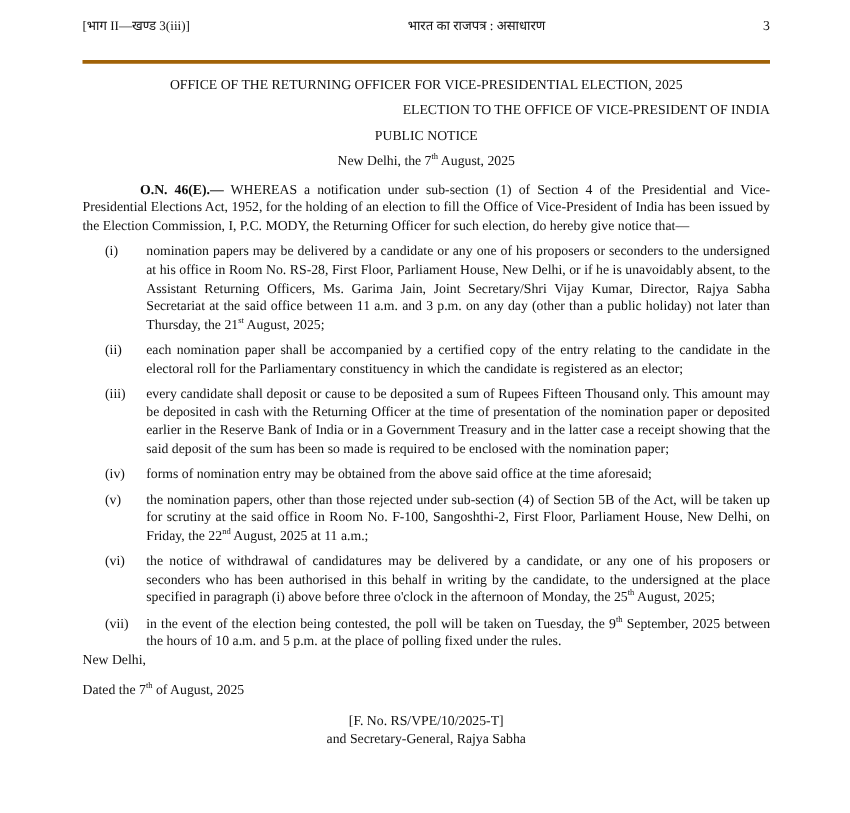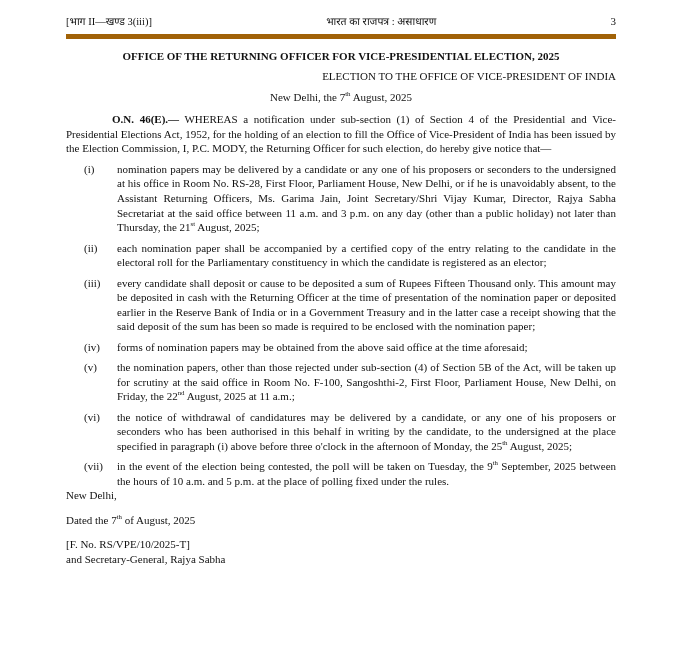--- a/index.html
+++ b/index.html
@@ -16,85 +16,86 @@
     overflow: hidden;
   }
   p, h1, h2, h3 { margin: 0; font-size: 11px; font-weight: normal; }
   sup { font-size: 0.62em; line-height: 0; }
 
   .gz-header {
     display: flex;
     justify-content: space-between;
     align-items: baseline;
     font-size: 10.5px;
-    padding-bottom: 5px;
-    border-bottom: 5px solid #a16207;
+    padding-bottom: 19px;
+    border-bottom: 3px solid #a16207;
   }
   .gz-header .hdr-page-no { font-size: 11px; }
 
   .c { text-align: center; }
-  .bold { font-weight: bold; }
+  .bold { font-weight: normal; }
 
   .office-title { margin-top: 10px; }
   .election-title { margin-top: 6px; text-align: right; }
   .notice-type { margin-top: 6px; }
   .dateline { margin-top: 6px; }
 
   .intro {
     margin-top: 8px;
     text-align: justify;
     text-indent: 46px;
   }
 
   .items { margin: 6px 0 0 18px; }
   .item { display: flex; margin-top: 6px; }
   .item .marker { width: 33px; flex: none; }
   .item .text { flex: 1; text-align: justify; }
 
   .footer-place { margin-top: 0; }
   .footer-date { margin-top: 10px; }
-  .file-number { margin-top: 10px; text-align: left; }
+  .file-number { margin-top: 10px; text-align: center; }
   .signatory-1 { margin-top: 8px; text-align: right; }
-  .signatory-2 { text-align: left; }
+  .signatory-2 { text-align: center; }
 </style>
 </head>
 <body>
 
 <div class="page">
 
   <header class="gz-header">
     <span class="hdr-left">[भाग II—खण्ड  3(iii)]</span>
     <span class="hdr-center">भारत का राजपत्र : असाधारण</span>
     <span class="hdr-page-no">3</span>
   </header>
 
   <main>
 
     <h1 class="c bold office-title">OFFICE OF THE RETURNING OFFICER FOR VICE-PRESIDENTIAL ELECTION, 2025</h1>
     <h2 class="c election-title">ELECTION TO THE OFFICE OF VICE-PRESIDENT OF INDIA</h2>
+    <h3 class="c bold notice-type">PUBLIC NOTICE</h3>
     <p class="c dateline">New Delhi, the 7<sup>th</sup> August, 2025</p>
 
     <p class="intro"><strong>O.N. 46(E).—</strong><span> WHEREAS a notification under sub-section (1) of Section 4 of the Presidential and Vice-Presidential Elections Act, 1952, for the holding of an election to fill the Office of Vice-President of India has been issued by the Election Commission, I, P.C. MODY, the Returning Officer for such election, do hereby give notice that—</span></p>
 
     <div class="items">
       <div class="item">
         <span class="marker">(i)</span>
         <span class="text">nomination papers may be delivered by a candidate or any one of his proposers or seconders to the undersigned at his office in Room No. RS-28, First Floor, Parliament House, New Delhi, or if he is unavoidably absent, to the Assistant Returning Officers, Ms. Garima Jain, Joint Secretary/Shri Vijay Kumar, Director, Rajya Sabha Secretariat at the said office between 11 a.m. and 3 p.m. on any day (other than a public holiday) not later than Thursday, the 21<sup>st</sup> August, 2025;</span>
       </div>
       <div class="item">
         <span class="marker">(ii)</span>
         <span class="text">each nomination paper shall be accompanied by a certified copy of the entry relating to the candidate in the electoral roll for the Parliamentary constituency in which the candidate is registered as an elector;</span>
       </div>
       <div class="item">
         <span class="marker">(iii)</span>
         <span class="text">every candidate shall deposit or cause to be deposited a sum of Rupees Fifteen Thousand only.  This amount may be deposited in cash with the Returning Officer at the time of presentation of the nomination paper or deposited earlier in the Reserve Bank of India or in a Government Treasury and in the latter case a receipt showing that the said deposit of the sum has been so made is required to be enclosed with the nomination paper;</span>
       </div>
       <div class="item">
         <span class="marker">(iv)</span>
-        <span class="text">forms of nomination papers may be obtained from the above said office at the time aforesaid;</span>
+        <span class="text">forms of nomination entry may be obtained from the above said office at the time aforesaid;</span>
       </div>
       <div class="item">
         <span class="marker">(v)</span>
         <span class="text">the nomination papers, other than those rejected under sub-section (4) of Section 5B of the Act, will be taken up for scrutiny at the said office in Room No. F-100, Sangoshthi-2, First Floor, Parliament House, New Delhi, on Friday, the 22<sup>nd</sup> August, 2025 at 11 a.m.;</span>
       </div>
       <div class="item">
         <span class="marker">(vi)</span>
         <span class="text">the notice of withdrawal of candidatures may be delivered by a candidate, or any one of his proposers or seconders who has been authorised in this behalf in writing by the candidate, to the undersigned at the place specified in paragraph (i) above before three o'clock in the afternoon of Monday, the 25<sup>th</sup> August, 2025;</span>
       </div>
       <div class="item">

